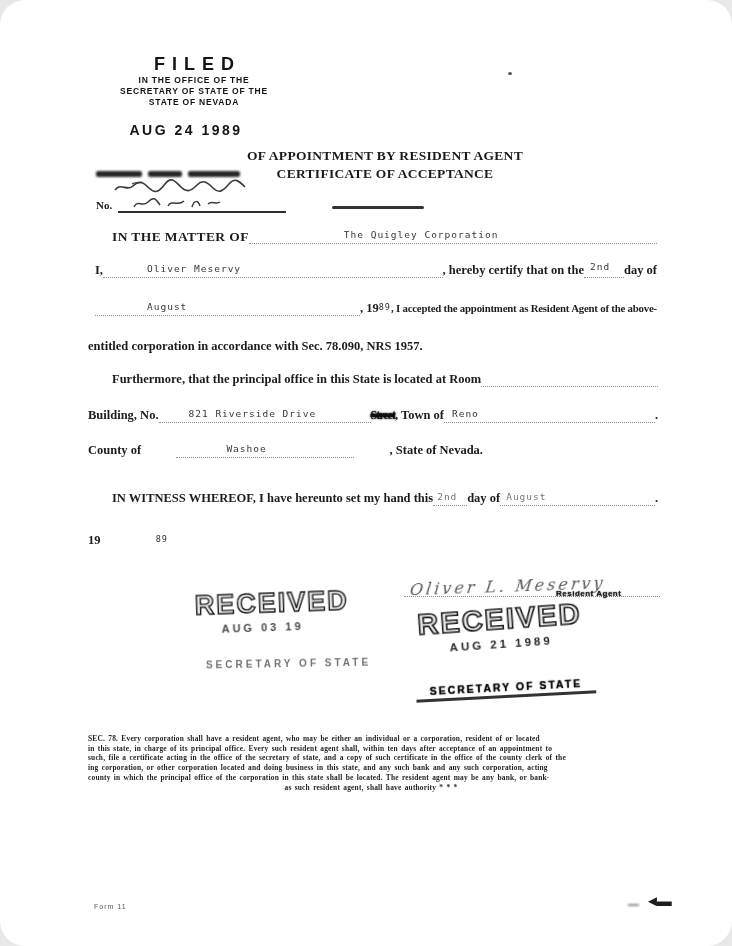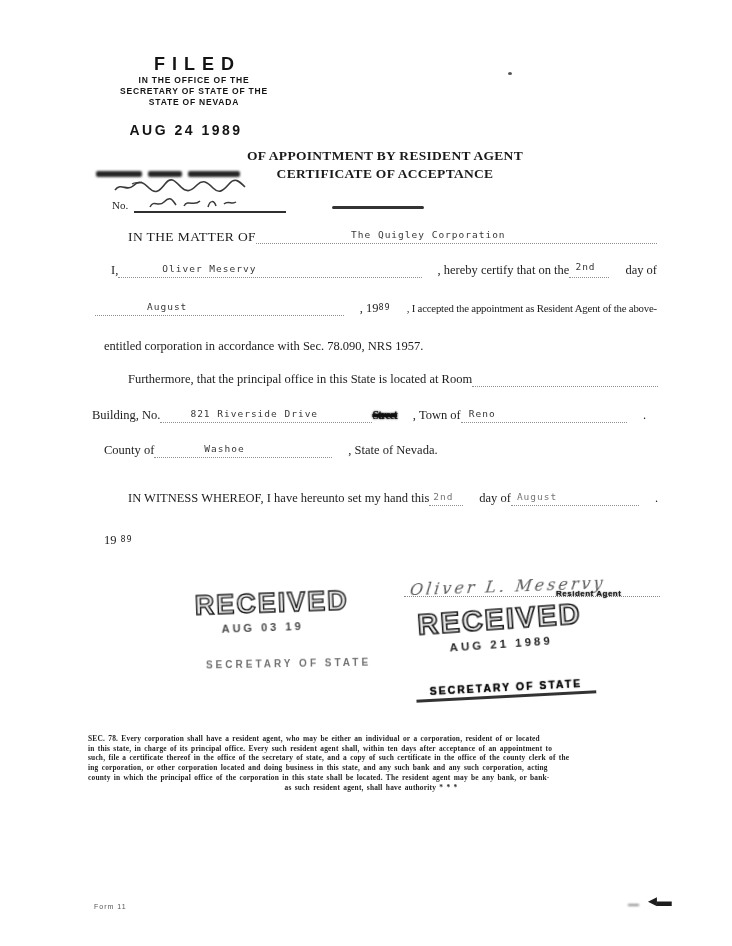--- a/index.html
+++ b/index.html
@@ -1,28 +1,28 @@
 <!DOCTYPE html>
 <html><head>
 <meta charset="utf-8">
 <style>
   html,body{margin:0;padding:0;background:#e8e8e8;}
   .page{
     position:relative;width:732px;height:946px;margin:0 auto;
     background:#ffffff;overflow:hidden;
-    font-family:"Liberation Serif",serif;color:#1b1b1b;
+    font-family:"Liberation Serif",serif;color:#1b1b1b;border-radius:25px;
   }
   
-  .form{font-weight:400;font-size:12.5px;line-height:15px;color:#1c1c1c;filter:blur(0.25px);white-space:pre;margin-left:16px;}
+  .form{font-weight:700;font-size:12.5px;line-height:15px;color:#1c1c1c;filter:blur(0.25px);white-space:pre;}
   .form-lg{font-size:13.5px;letter-spacing:.4px;}
   .condensed{font-size:10.8px;letter-spacing:-.2px;}
   .typed{font-family:"DejaVu Sans Mono",monospace;font-weight:400;font-size:9.5px;
          color:#2c2c2c;letter-spacing:1px;filter:blur(0.35px);white-space:pre;}
   .typed.faint{opacity:.7;}
-  .row{position:absolute;display:flex;align-items:flex-end;height:17px;}
+  .row{position:absolute;display:flex;align-items:flex-end;height:17px;justify-content:space-between;}
   .fill{border-bottom:1px dotted #8a8a8a;height:15px;position:relative;opacity:.95;}
   .grow{flex:1;}
   .tin{position:absolute;bottom:3px;margin-top:28px;}
   .raised{position:relative;top:-4px;font-size:8.5px;}
   .struck{font-weight:700;font-size:12px;color:#101010;text-decoration:line-through;
           text-decoration-thickness:3px;text-shadow:0 0 2px #181818;filter:blur(.5px);letter-spacing:-1px;}
   
   .filed{position:absolute;left:98px;top:54px;width:192px;text-align:center;
          font-family:"Liberation Sans",sans-serif;filter:blur(.4px);color:#141414;}
   .filed .t{font-size:18px;font-weight:800;letter-spacing:7px;text-indent:7px;}
@@ -149,21 +149,21 @@
 
   <div class="row" style="left:88px;top:337px;width:570px;">
     <span class="form">entitled corporation in accordance with Sec. 78.090, NRS 1957.</span>
   </div>
 
   <div class="row" style="left:112px;top:370px;width:546px;">
     <span class="form">Furthermore, that the principal office in this State is located at Room</span>
     <span class="fill grow"></span>
   </div>
 
-  <div class="row" style="left:76px;top:406px;width:570px;">
+  <div class="row" style="left:88px;top:406px;width:570px;">
     <span class="form">Building, No.</span>
     <span class="fill" style="width:212px">
       <span class="typed tin" style="left:30px">821 Riverside Drive</span>
     </span>
     <span class="struck">Street</span>
     <span class="form">, Town of</span>
     <span class="fill grow">
       <span class="typed tin" style="left:8px">Reno</span>
     </span>
     <span class="form">.</span>
@@ -207,21 +207,21 @@
 
   <div class="stamp stamp-r">
     <div class="rt">RECEIVED</div>
     <div class="rd">AUG 21 1989</div>
   </div>
   <div class="sec-cap sec-r">SECRETARY OF STATE</div>
 
   <div class="fine">
     <div>SEC. 78.  Every corporation shall have a resident agent, who may be either an individual or a corporation, resident of or located</div>
     <div>in this state, in charge of its principal office. Every such resident agent shall, within ten days after acceptance of an appointment to</div>
-    <div>such, file a certificate thereof in the office of the secretary of state, and a copy of such certificate in the office of the county clerk of the</div>
+    <div>such, file a certificate acting in the office of the secretary of state, and a copy of such certificate in the office of the county clerk of the</div>
     <div>ing corporation, or other corporation located and doing business in this state, and any such bank and any such corporation, acting</div>
     <div>county in which the principal office of the corporation in this state shall be located. The resident agent may be any bank, or bank-</div>
     <div>as such resident agent, shall have authority * * *</div>
   </div>
 
   <div class="form-no">Form 11</div>
   <div class="pg-dash"></div>
   <div class="arrow">◄▬</div>
 
 </div>

